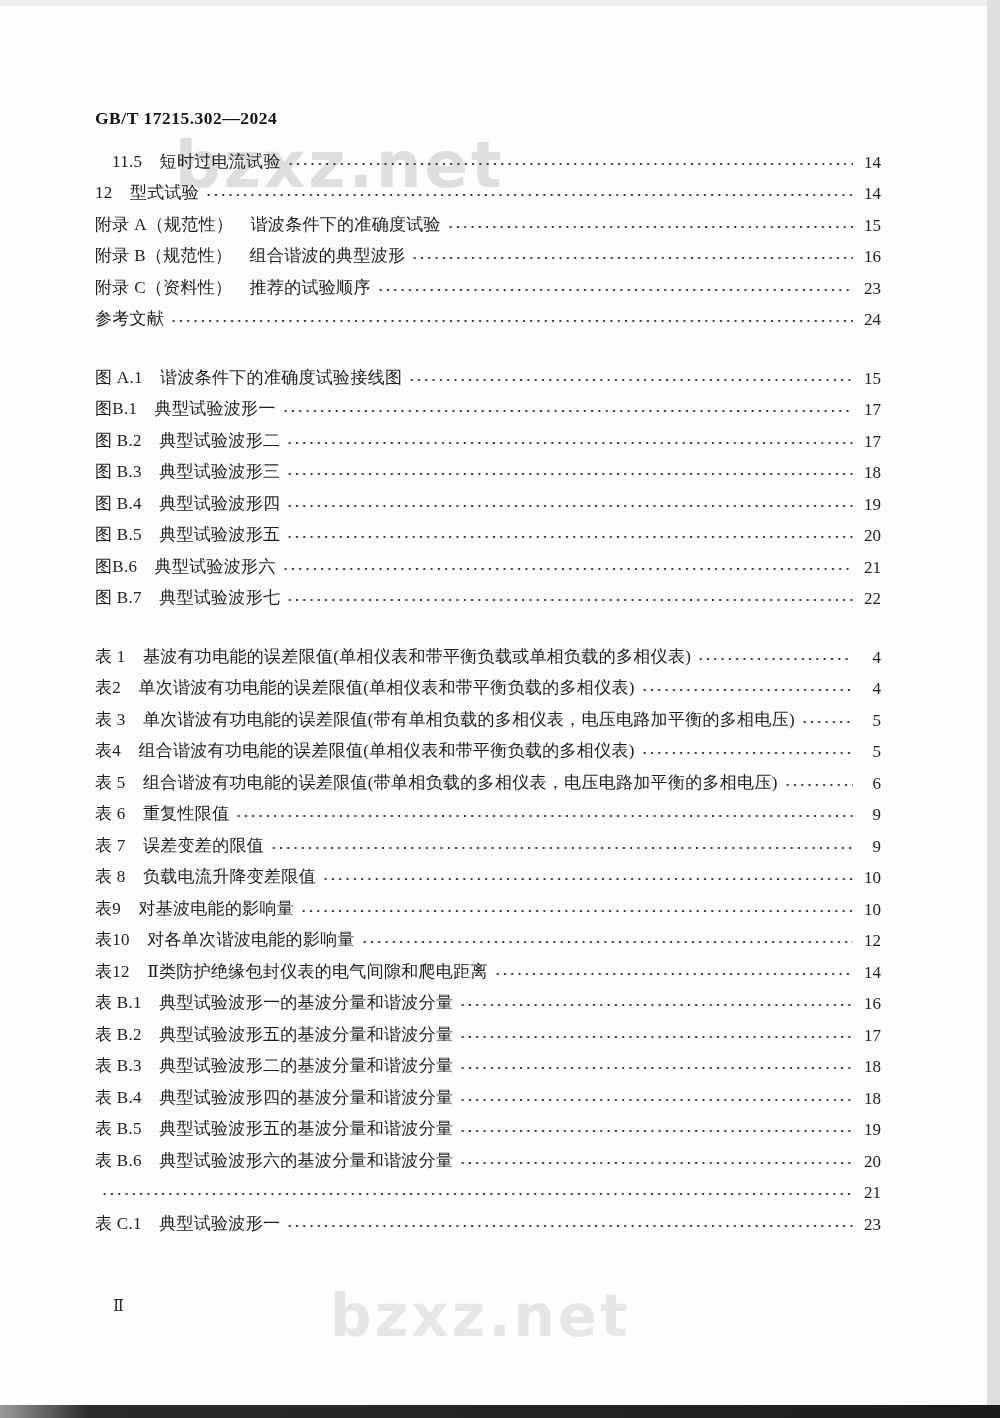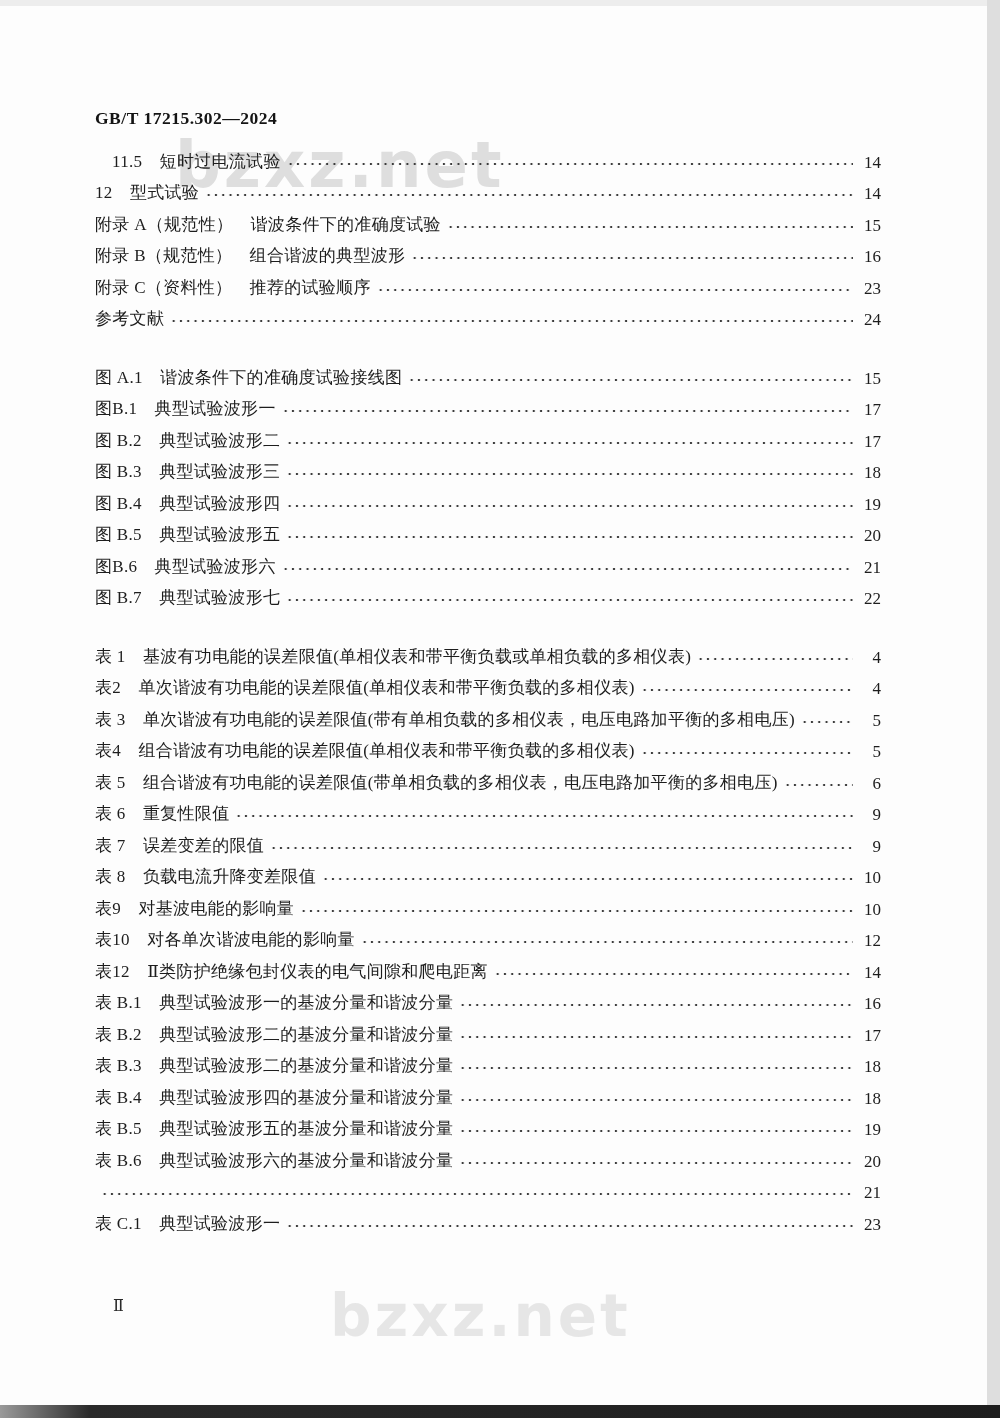--- a/index.html
+++ b/index.html
@@ -261,21 +261,21 @@
           <span class="label">表12　Ⅱ类防护绝缘包封仪表的电气间隙和爬电距离</span>
           <span class="leader"></span>
           <span class="pagenum">14</span>
         </div>
         <div class="toc-row">
           <span class="label">表 B.1　典型试验波形一的基波分量和谐波分量</span>
           <span class="leader"></span>
           <span class="pagenum">16</span>
         </div>
         <div class="toc-row">
-          <span class="label">表 B.2　典型试验波形二的基波分量和谐波分量</span>
+          <span class="label">表 B.2　典型试验波形五的基波分量和谐波分量</span>
           <span class="leader"></span>
           <span class="pagenum">17</span>
         </div>
         <div class="toc-row">
           <span class="label">表 B.3　典型试验波形二的基波分量和谐波分量</span>
           <span class="leader"></span>
           <span class="pagenum">18</span>
         </div>
         <div class="toc-row">
           <span class="label">表 B.4　典型试验波形四的基波分量和谐波分量</span>

